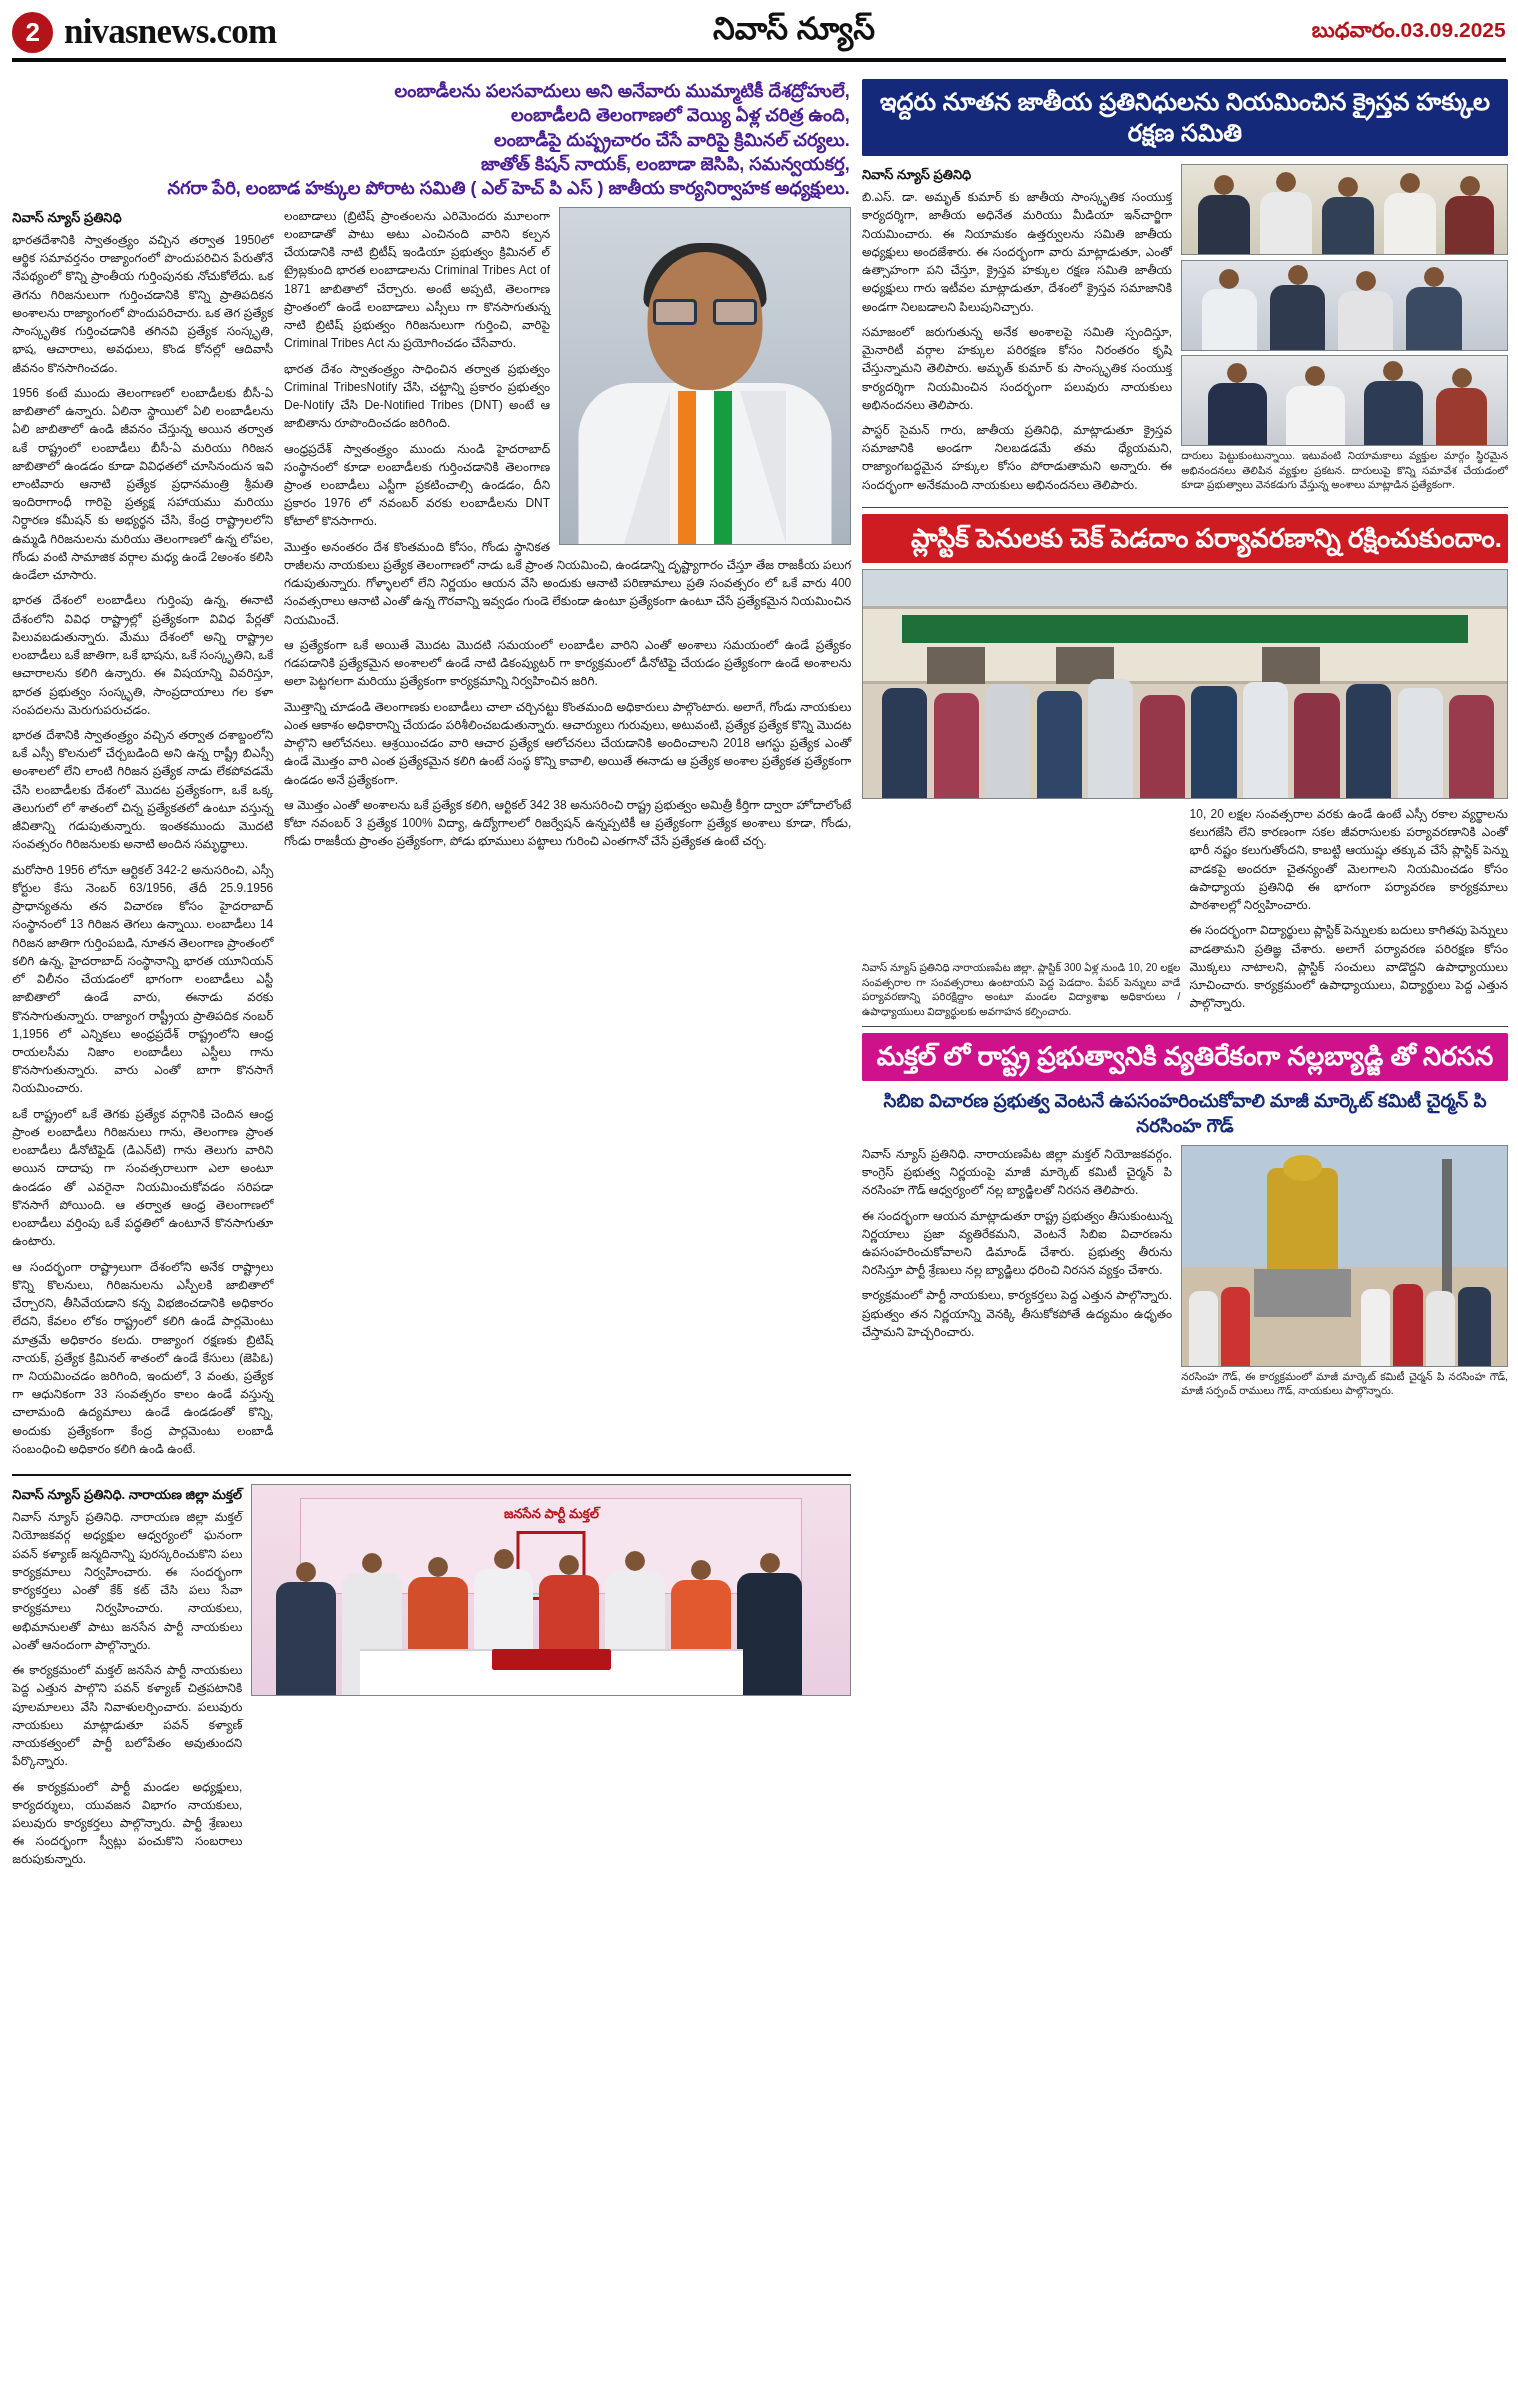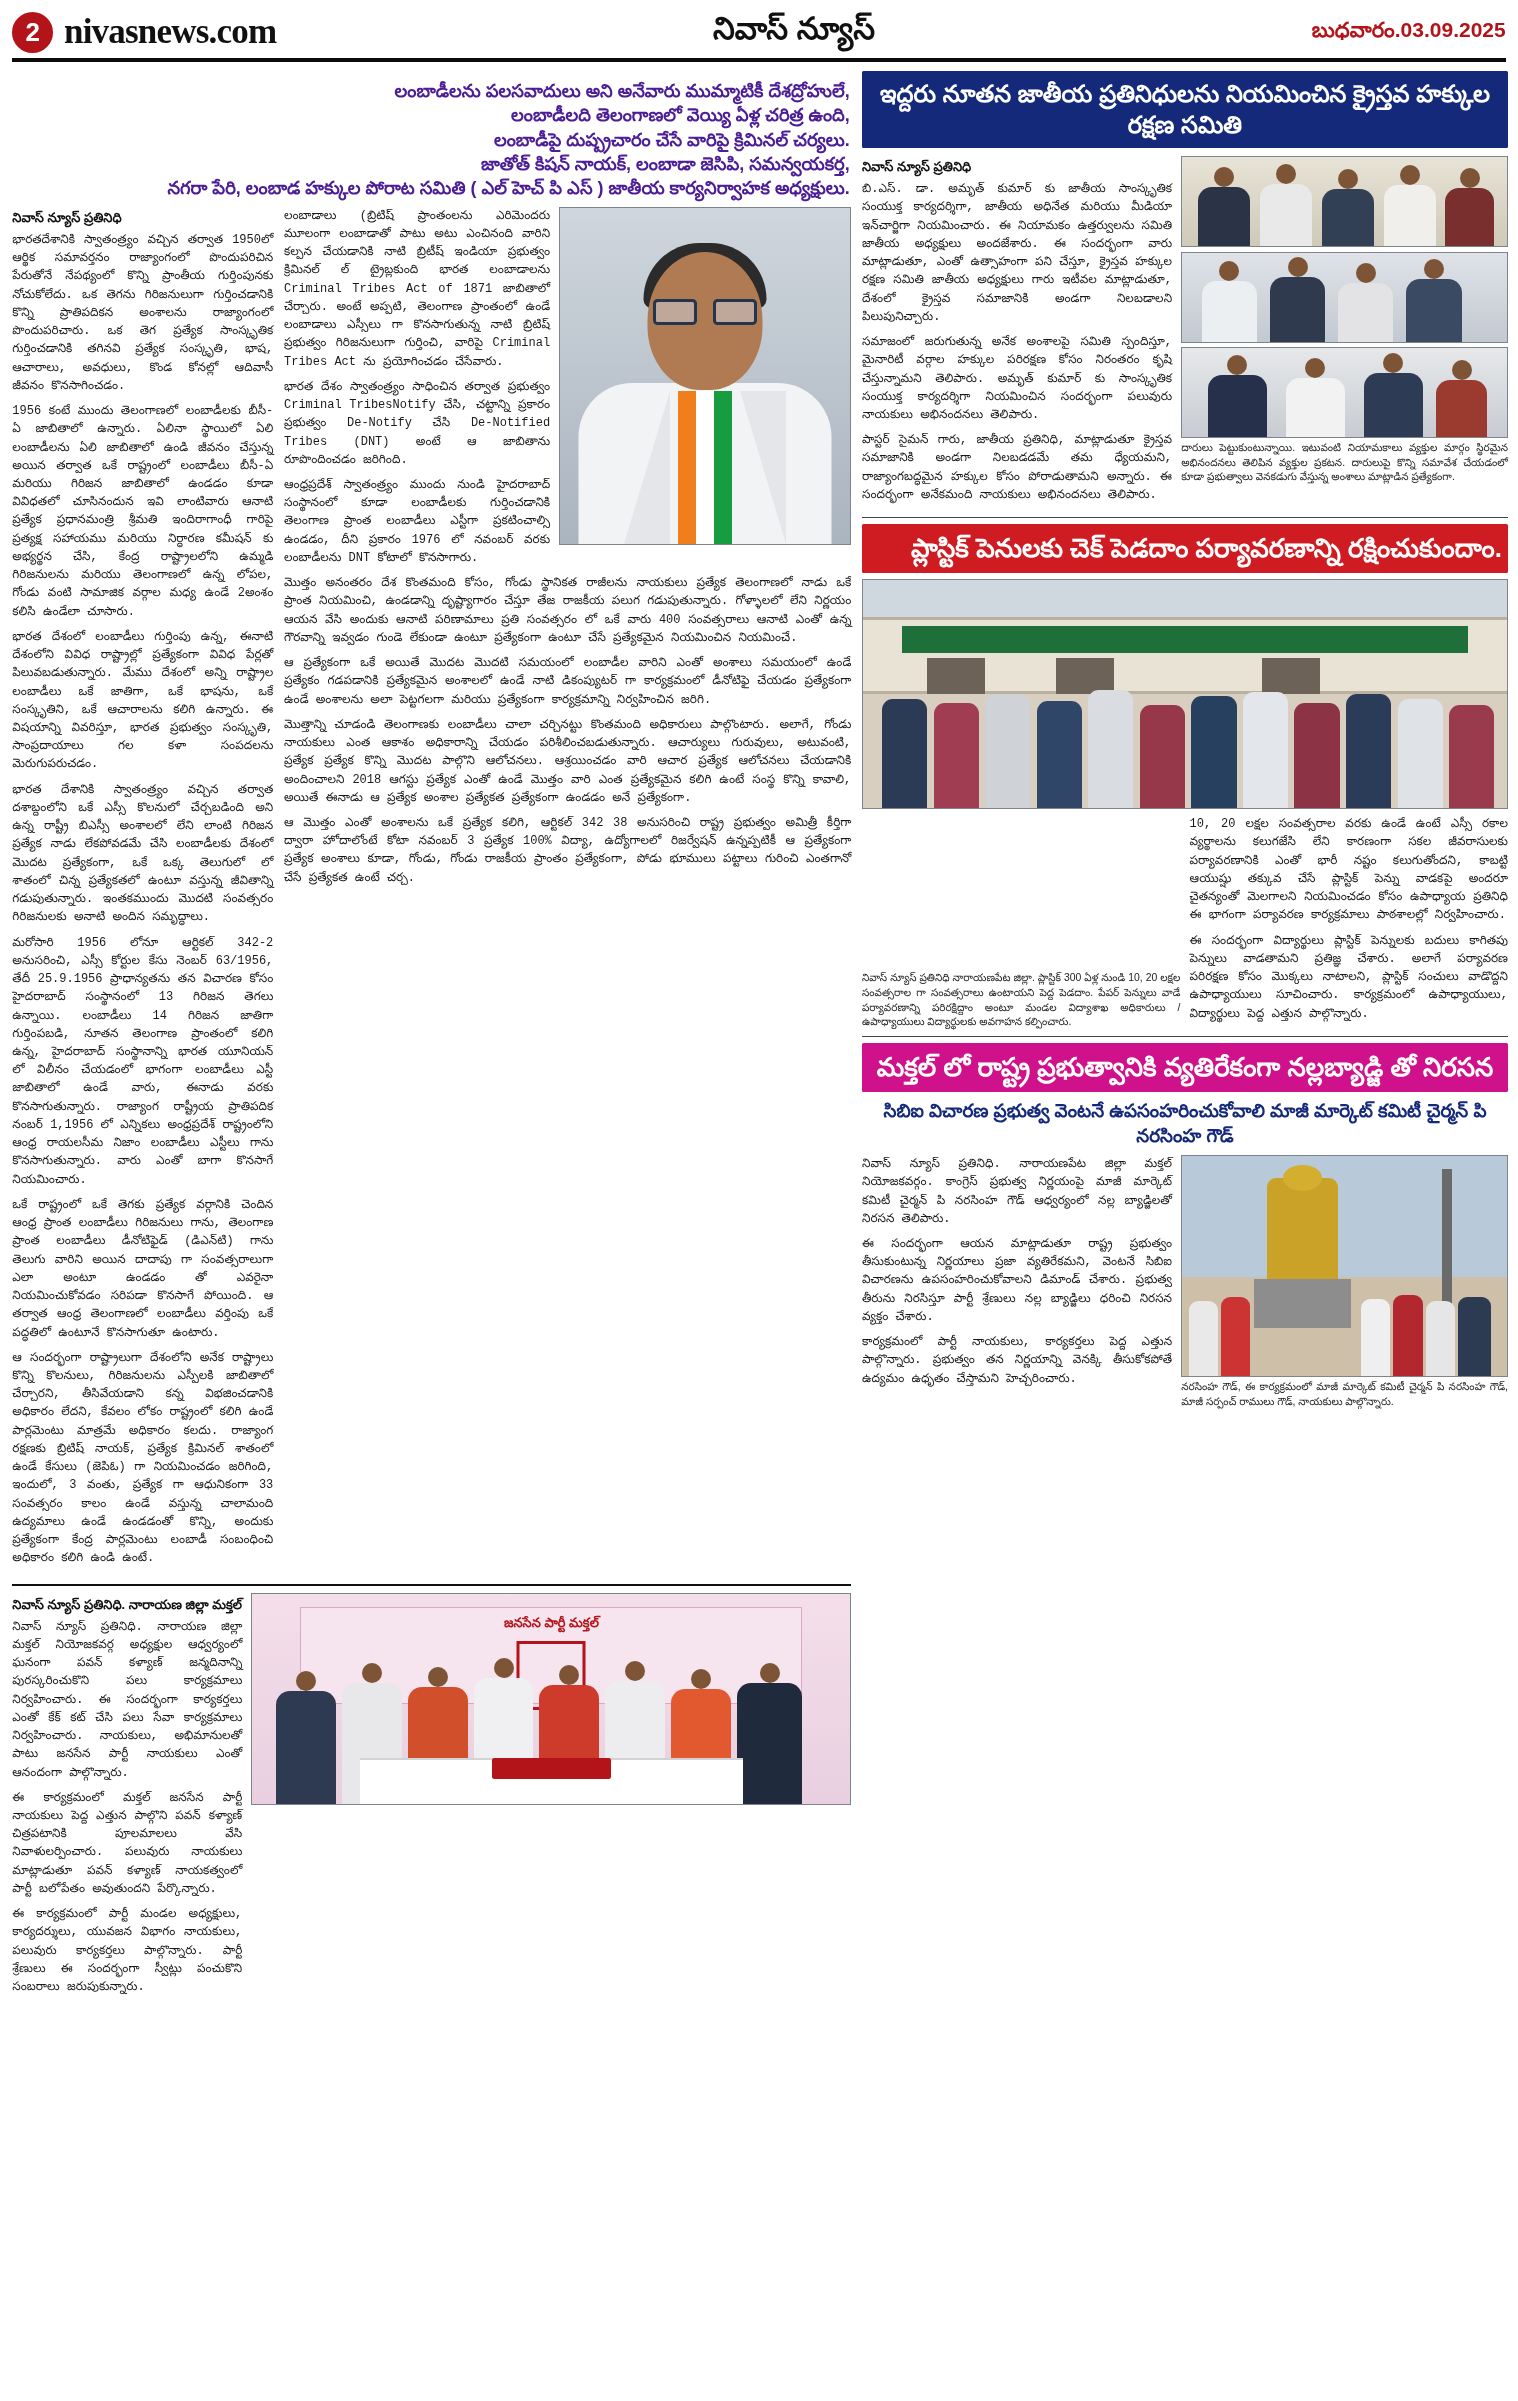--- a/index.html
+++ b/index.html
@@ -44,36 +44,36 @@
   .col-left { width: 839px; flex:0 0 839px; }
   .col-right { width: 646px; flex:0 0 646px; }
 
   
   .banner {
     color:#fff; text-align:center; font-weight:bold;
     padding:7.7px 6.1px; line-height:1.28; font-size:27px;
     border-radius:1.5px;
   }
   .banner.red { background:#c3161c; }
-  .banner.navy { background:#14297a; font-size:24px; }
+  .banner.navy { background:#14297a; font-size:24px;margin-top:8px; }
   .banner.red2 { background:#cf1b22; font-size:26px;text-align:right; }
   .banner.magenta { background:#cf128c; font-size:26px; }
   .banner.purple { background:#7b2a9d; font-size:26px; }
 
   .subhead {
     font-size:18px; font-weight:bold; color:#4c1d95; line-height:1.35;
     margin:7.7px 1.5px 6.1px 1.5px;
     text-align:right;
   }
   .subhead.blue { color:#14297a; text-align:center; font-size:18.4px; }
   .byline { font-size:13px; font-weight:bold; color:#111; margin:3.1px 0 3.1px 0; }
 
   
   .txt { font-size:12px; line-height:1.52; text-align:justify; color:#1a1a1a; }
-  .txt p { margin:0 0 7px 0;font-family:Liberation Mono, monospace; }
+  .txt p { margin:0 0 7px 0; }
   .two-col { display:flex; gap:9.2px; margin-top:6.1px; }
   .two-col > div { flex:1 1 0; }
 
   
   .photo { position:relative; overflow:hidden; background:#9aa3ad; border:0.8px solid #7d848c; }
   .cap { font-size:10.4px; line-height:1.4; color:#222; margin-top:3.1px; text-align:justify; }
 
   
   .portrait { width:292px; height:338px; float:right; margin:0 0 6.1px 9.2px; }
   .portrait .bg { position:absolute; inset:0; background:linear-gradient(#cfd6dd,#aab4bf); }

